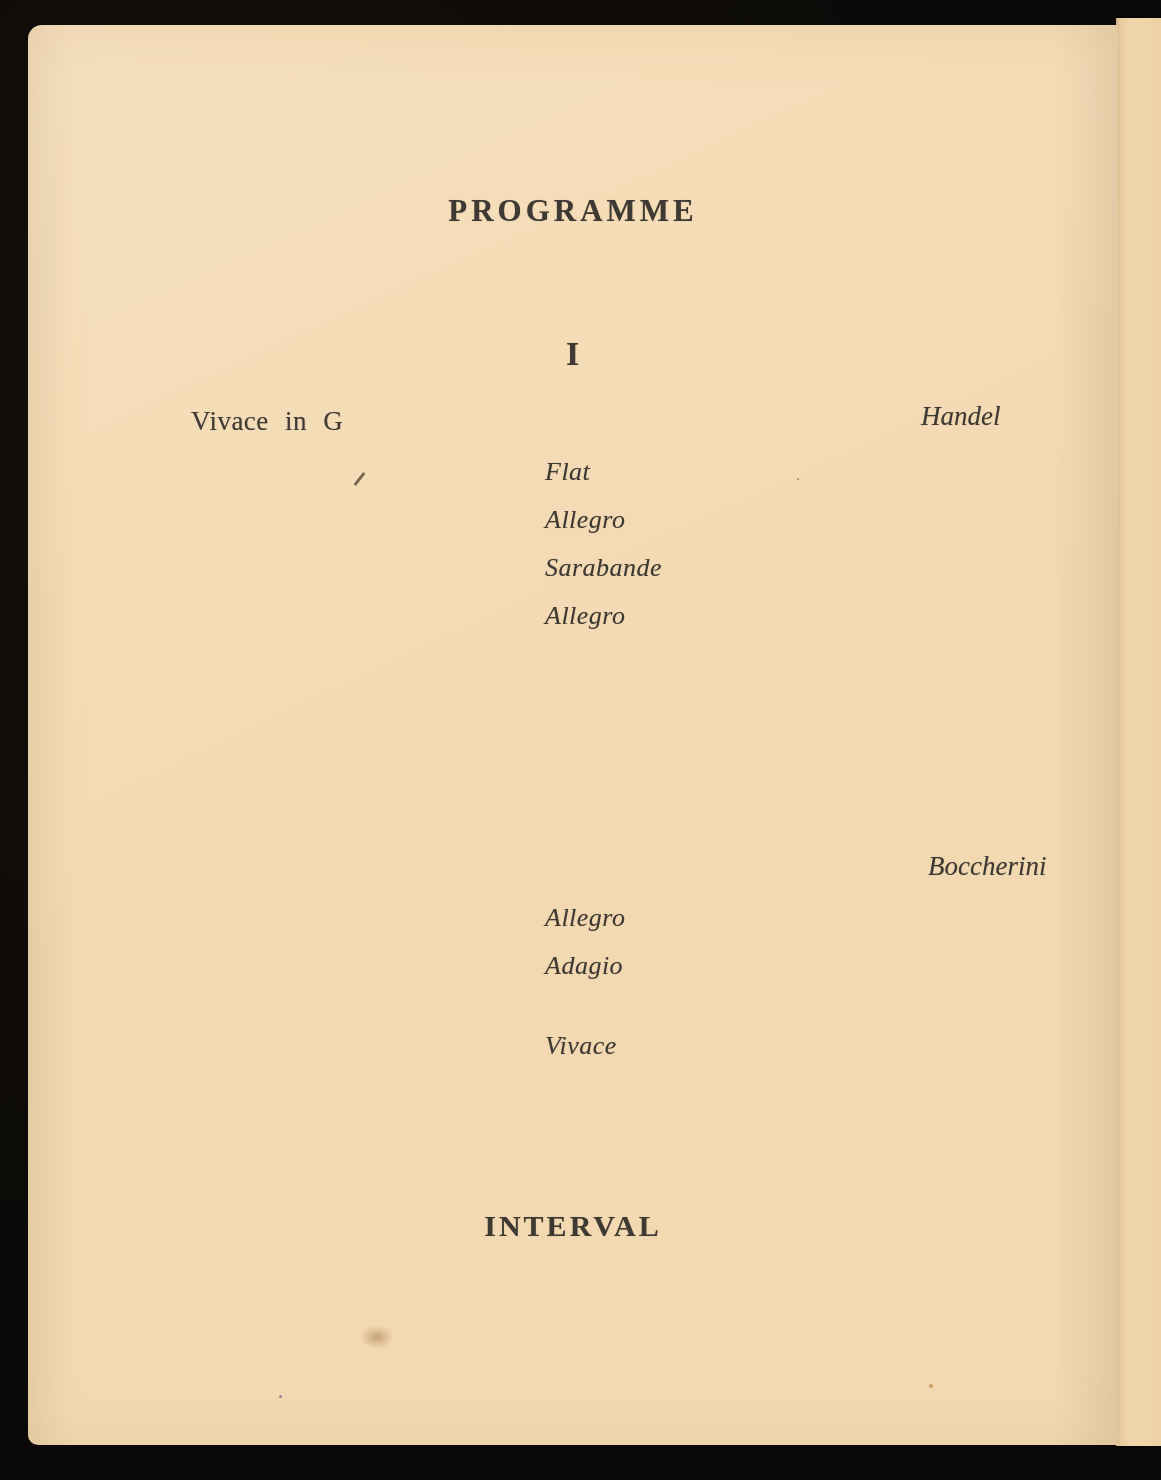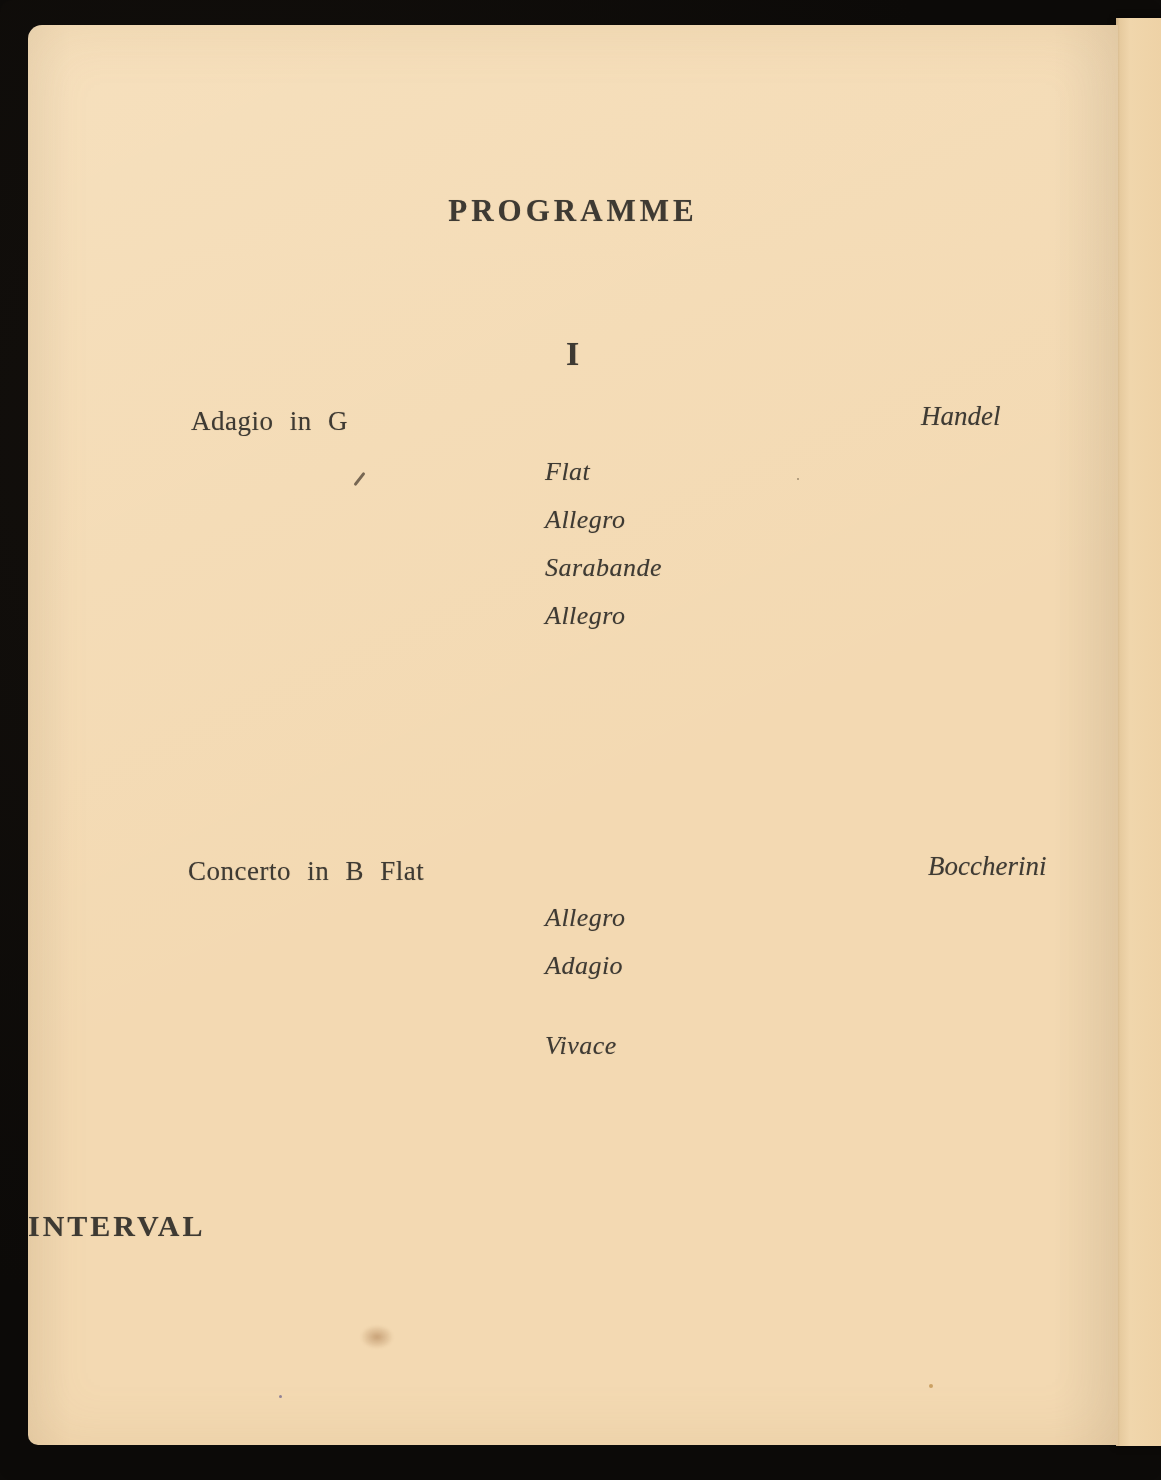--- a/index.html
+++ b/index.html
@@ -43,21 +43,21 @@
   .piece { font-size:27px; word-spacing:9px; letter-spacing:0.5px; }
   .piece-1 { left:163px; top:381px; }
   .piece-2 { left:160px; top:831px; }
   .composer { font-size:27px; font-style:italic; }
   .composer-1 { left:893px; top:376px;text-align:center; }
   .composer-2 { left:859px; top:826px;margin-left:41px; }
   .movement { left:517px; font-size:26px; font-style:italic; letter-spacing:0.5px; }
   .mv-s1-0 { top:432px; } .mv-s1-1 { top:480px; } .mv-s1-2 { top:528px; } .mv-s1-3 { top:576px; }
   .mv-s2-0 { top:878px; } .mv-s2-1 { top:926px; } .mv-s2-2 { top:974px;margin-top:32px; }
   .interval {
-    left:0; right:0; top:1184px; 
+    left:0; right:0; top:1184px; text-align:center;
     font-size:30px; font-weight:700; letter-spacing:3px;
   }
   
   .pen-mark {
     position:absolute; left:330px; top:446px; width:3px; height:16px;
     background:#574a39; transform:rotate(38deg); border-radius:2px; opacity:0.8;
   }
   .stain {
     position:absolute; left:332px; top:1300px; width:34px; height:24px;
     background:radial-gradient(ellipse, rgba(146,94,48,0.45), rgba(146,94,48,0) 70%);
@@ -72,28 +72,27 @@
 
 <div class="scan">
 
   <div class="page-fold"></div>
 
   <div class="page">
 
     <div class="ink title">PROGRAMME</div>
 
     <div class="ink numeral numeral-1">I</div>
-    <div class="ink piece piece-1">Adagio in G</div>
+    <div class="ink piece piece-1">Vivace in G</div>
     <div class="ink composer composer-1">Handel</div>
     <div class="ink movement mv-s1-0">Flat</div>
     <div class="ink movement mv-s1-1">Allegro</div>
     <div class="ink movement mv-s1-2">Sarabande</div>
     <div class="ink movement mv-s1-3">Allegro</div>
 
-    <div class="ink piece piece-2">Concerto in B Flat</div>
     <div class="ink composer composer-2">Boccherini</div>
     <div class="ink movement mv-s2-0">Allegro</div>
     <div class="ink movement mv-s2-1">Adagio</div>
     <div class="ink movement mv-s2-2">Vivace</div>
 
     <div class="ink interval">INTERVAL</div>
 
     <div class="pen-mark"></div>
     <div class="stain"></div>
     <div class="speck-1"></div>

